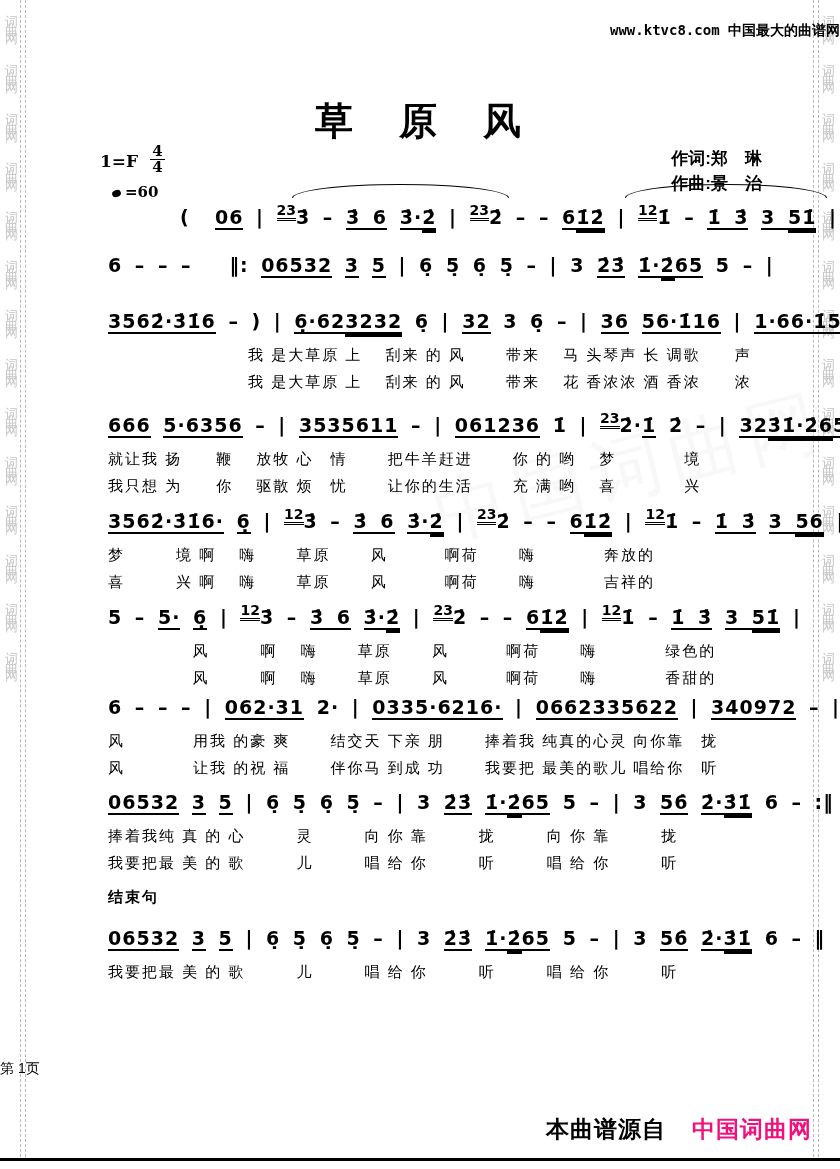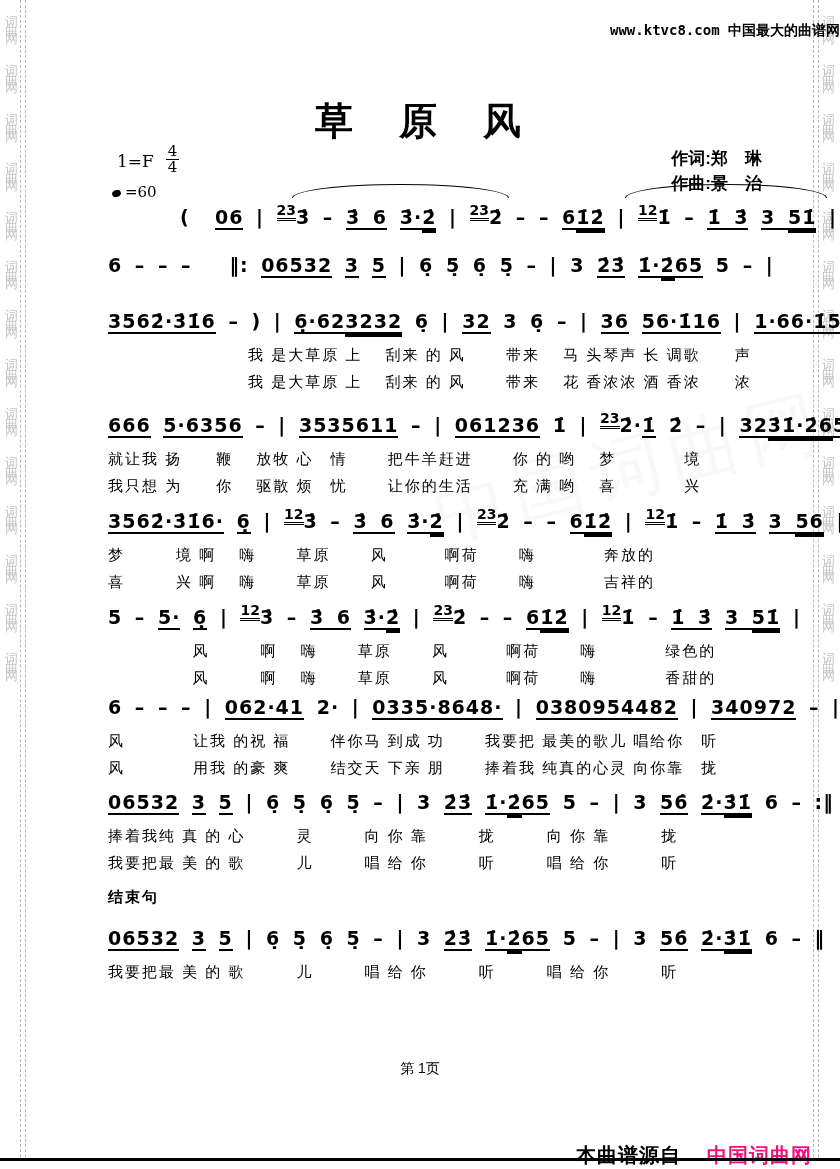--- a/index.html
+++ b/index.html
@@ -12,26 +12,26 @@
   .side-text.left{left:2px;}
   .side-text.right{right:3px;}
   .dash{position:absolute;top:0;bottom:12px;width:0;border-left:1px dashed #b8b8b8;}
   .dash.l1{left:20px;}  .dash.l2{left:25px;}
   .dash.r1{right:21px;} .dash.r2{right:26px;}
   
   .header{position:absolute;top:22px;left:0;width:100%;text-align:right;
           font-family:"DejaVu Sans Mono",monospace;font-size:14px;font-weight:bold;}
   .title{position:absolute;top:96px;left:0;width:100%;margin:0;text-align:center;
          font-size:38px;font-weight:bold;letter-spacing:4px;}
-  .meta-key{position:absolute;left:117px;top:150px;font-size:17px;font-weight:normal;
+  .meta-key{position:absolute;left:100px;top:150px;font-size:17px;font-weight:bold;
             font-family:"DejaVu Serif",serif;}
   .ts{display:inline-flex;flex-direction:column;vertical-align:middle;text-align:center;
       font-size:15px;line-height:15px;margin-left:12px;margin-top:-6px;}
   .ts-top{border-bottom:1.5px solid #000;padding:0 2px;}
-  .meta-tempo{position:absolute;left:112px;top:183px;font-size:15px;font-weight:normal;
+  .meta-tempo{position:absolute;left:112px;top:183px;font-size:15px;font-weight:bold;
               font-family:"DejaVu Serif",serif;text-align:right;}
   .note-dot{display:inline-block;width:9px;height:7px;background:#000;border-radius:50%;
             margin-right:4px;transform:rotate(-20deg);}
   .credits{position:absolute;right:78px;top:146px;font-size:17px;font-weight:bold;
            line-height:25px;text-align:center;}
   
   #score{position:absolute;left:108px;top:0;width:662px;z-index:2;}
   .block{position:absolute;left:0;white-space:pre;}
   #score .block:nth-child(1){top:195px;left:72px;}
   #score .block:nth-child(2){top:250px;}
@@ -54,23 +54,23 @@
   .u2{box-shadow:0 2px 0 0 #000,0 5px 0 0 #000;}
   .grace{font-size:14px;letter-spacing:0;word-spacing:0;vertical-align:9px;
          border-bottom:3px double #000;}
   .section-label{font-size:15px;font-weight:bold;margin-bottom:16px;letter-spacing:2px;}
   .lyric-line{font-size:15px;letter-spacing:2px;line-height:27px;white-space:pre;}
   #score .block:nth-child(3) .lyric-line{padding-left:140px;}
   
   .center-wm{position:absolute;left:430px;top:420px;font-size:72px;color:#888;
              opacity:0.05;transform:rotate(-14deg);z-index:1;letter-spacing:8px;}
   
-  .pageno{position:absolute;top:1060px;left:0;width:100%;text-align:center;font-size:14px;}
-  .footer{position:absolute;top:1114px;right:28px;font-size:20px;font-weight:bold;
-          letter-spacing:1px;margin-top:28px;}
+  .pageno{position:absolute;top:1060px;left:0;width:100%;text-align:left;font-size:14px;}
+  .footer{position:absolute;top:1114px;right:28px;font-size:23px;font-weight:bold;
+          letter-spacing:1px;}
   .footer .brand{margin-left:26px;}
   .bottom-rule{position:absolute;left:0;right:0;top:1158px;height:3px;background:#000;}
 </style>
 </head>
 <body>
 
 <div class="page">
 
   <div class="side-text left">词曲网　词曲网　词曲网　词曲网　词曲网　词曲网　词曲网　词曲网　词曲网　词曲网　词曲网　词曲网　词曲网　词曲网　</div>
   <div class="dash l1"></div>
@@ -101,21 +101,21 @@
 
   <div class="center-wm">中国词曲网</div>
 
   <div id="score">
       <div class="block"><div class="music-line">(  <span class="u1">06</span> | <span class="grace">23</span>3̇ – <span class="u1">3̇ 6</span> <span class="u1">3̇·<span class="u2">2̇</span></span> | <span class="grace">23</span>2̇ – – <span class="u1">6<span class="u2">1̇2̇</span></span> | <span class="grace">12</span>1̇ – <span class="u1">1̇ 3̇</span> <span class="u1">3 <span class="u2">51̇</span></span> |</div></div>
       <div class="block"><div class="music-line">6 – – –   ‖: <span class="u1">06532</span> <span class="u1">3</span> <span class="u1">5</span> | 6̣ 5̣ 6̣ 5̣ – | 3 <span class="u1">2̇3̇</span> <span class="u1">1̇·<span class="u2">2̇</span>65</span> 5 – |</div></div>
       <div class="block"><div class="music-line"><span class="u1">3562̇·3̇1̇6</span> – ) | <span class="u1">6̣·62<span class="u2">3232</span></span> 6̣ | <span class="u1">32</span> 3 6̣ – | <span class="u1">36</span> <span class="u1">56·1̇16</span> | <span class="u1">1·66·1̇53</span> – |</div><div class="lyric-line">我 是大草原 上　 刮来 的 风　　 带来　 马 头琴声 长 调歌　　声</div><div class="lyric-line">我 是大草原 上　 刮来 的 风　　 带来　 花 香浓浓 酒 香浓　　浓</div></div>
       <div class="block"><div class="music-line"><span class="u1">666</span> <span class="u1">5·6356</span> – | <span class="u1">3535611</span> – | <span class="u1">061236</span> 1̇ | <span class="grace">23</span>2̇·<span class="u1">1̇</span> 2̇ – | <span class="u1">32<span class="u2">3̇1̇·2̇6</span>55</span> – |</div><div class="lyric-line">就让我 扬　　鞭　 放牧 心　情　　 把牛羊赶进　　 你 的 哟　 梦　　　　境</div><div class="lyric-line">我只想 为　　你　 驱散 烦　忧　　 让你的生活　　 充 满 哟　 喜　　　　兴</div></div>
       <div class="block"><div class="music-line"><span class="u1">3562̇·3̇1̇6·</span> <span class="u1">6̣</span> | <span class="grace">12</span>3̇ – <span class="u1">3̇ 6</span> <span class="u1">3̇·<span class="u2">2̇</span></span> | <span class="grace">23</span>2̇ – – <span class="u1">6<span class="u2">1̇2̇</span></span> | <span class="grace">12</span>1̇ – <span class="u1">1̇ 3̇</span> <span class="u1">3 <span class="u2">56</span></span> |</div><div class="lyric-line">梦　　　境 啊　 嗨　　 草原　　 风　　　 啊荷　　 嗨　　　　奔放的</div><div class="lyric-line">喜　　　兴 啊　 嗨　　 草原　　 风　　　 啊荷　　 嗨　　　　吉祥的</div></div>
       <div class="block"><div class="music-line">5 – <span class="u1">5·</span> <span class="u1">6̣</span> | <span class="grace">12</span>3̇ – <span class="u1">3̇ 6</span> <span class="u1">3̇·<span class="u2">2̇</span></span> | <span class="grace">23</span>2̇ – – <span class="u1">6<span class="u2">1̇2̇</span></span> | <span class="grace">12</span>1̇ – <span class="u1">1̇ 3̇</span> <span class="u1">3 <span class="u2">51̇</span></span> |</div><div class="lyric-line">风　　　啊　 嗨　　 草原　　 风　　　 啊荷　　 嗨　　　　绿色的</div><div class="lyric-line">风　　　啊　 嗨　　 草原　　 风　　　 啊荷　　 嗨　　　　香甜的</div></div>
-      <div class="block"><div class="music-line">6 – – – | <span class="u1">062·41</span> 2· | <span class="u1">0335·8648·</span> | <span class="u1">0380954482</span> | <span class="u1">340972</span> – |</div><div class="lyric-line">风　　　　让我 的祝 福　　 伴你马 到成 功　　 我要把 最美的歌儿 唱给你　听</div><div class="lyric-line">风　　　　用我 的豪 爽　　 结交天 下亲 朋　　 捧着我 纯真的心灵 向你靠　拢</div></div>
+      <div class="block"><div class="music-line">6 – – – | <span class="u1">062·31</span> 2· | <span class="u1">0335·6216·</span> | <span class="u1">0662335622</span> | <span class="u1">340972</span> – |</div><div class="lyric-line">风　　　　用我 的豪 爽　　 结交天 下亲 朋　　 捧着我 纯真的心灵 向你靠　拢</div><div class="lyric-line">风　　　　让我 的祝 福　　 伴你马 到成 功　　 我要把 最美的歌儿 唱给你　听</div></div>
       <div class="block"><div class="music-line"><span class="u1">06532</span> <span class="u1">3</span> <span class="u1">5</span> | 6̣ 5̣ 6̣ 5̣ – | 3 <span class="u1">2̇3̇</span> <span class="u1">1̇·<span class="u2">2̇</span>65</span> 5 – | 3 <span class="u1">56̇</span> <span class="u1">2̇·<span class="u2">3̇1̇</span></span> 6 – :‖</div><div class="lyric-line">捧着我纯 真 的 心　　　灵　　　向 你 靠　　　拢　　　向 你 靠　　　拢</div><div class="lyric-line">我要把最 美 的 歌　　　儿　　　唱 给 你　　　听　　　唱 给 你　　　听</div></div>
       <div class="block"><div class="section-label">结束句</div><div class="music-line"><span class="u1">06532</span> <span class="u1">3</span> <span class="u1">5</span> | 6̣ 5̣ 6̣ 5̣ – | 3 <span class="u1">2̇3̇</span> <span class="u1">1̇·<span class="u2">2̇</span>65</span> 5 – | 3 <span class="u1">56̇</span> <span class="u1">2̇·<span class="u2">3̇1̇</span></span> 6 – ‖</div><div class="lyric-line">我要把最 美 的 歌　　　儿　　　唱 给 你　　　听　　　唱 给 你　　　听</div></div>
     </div>
 
   <div class="pageno">第 1页</div>
 
   <div class="footer">
     <span>本曲谱源自</span><span class="brand" style="color: rgb(240, 17, 124);">中国词曲网</span>
   </div>
 

